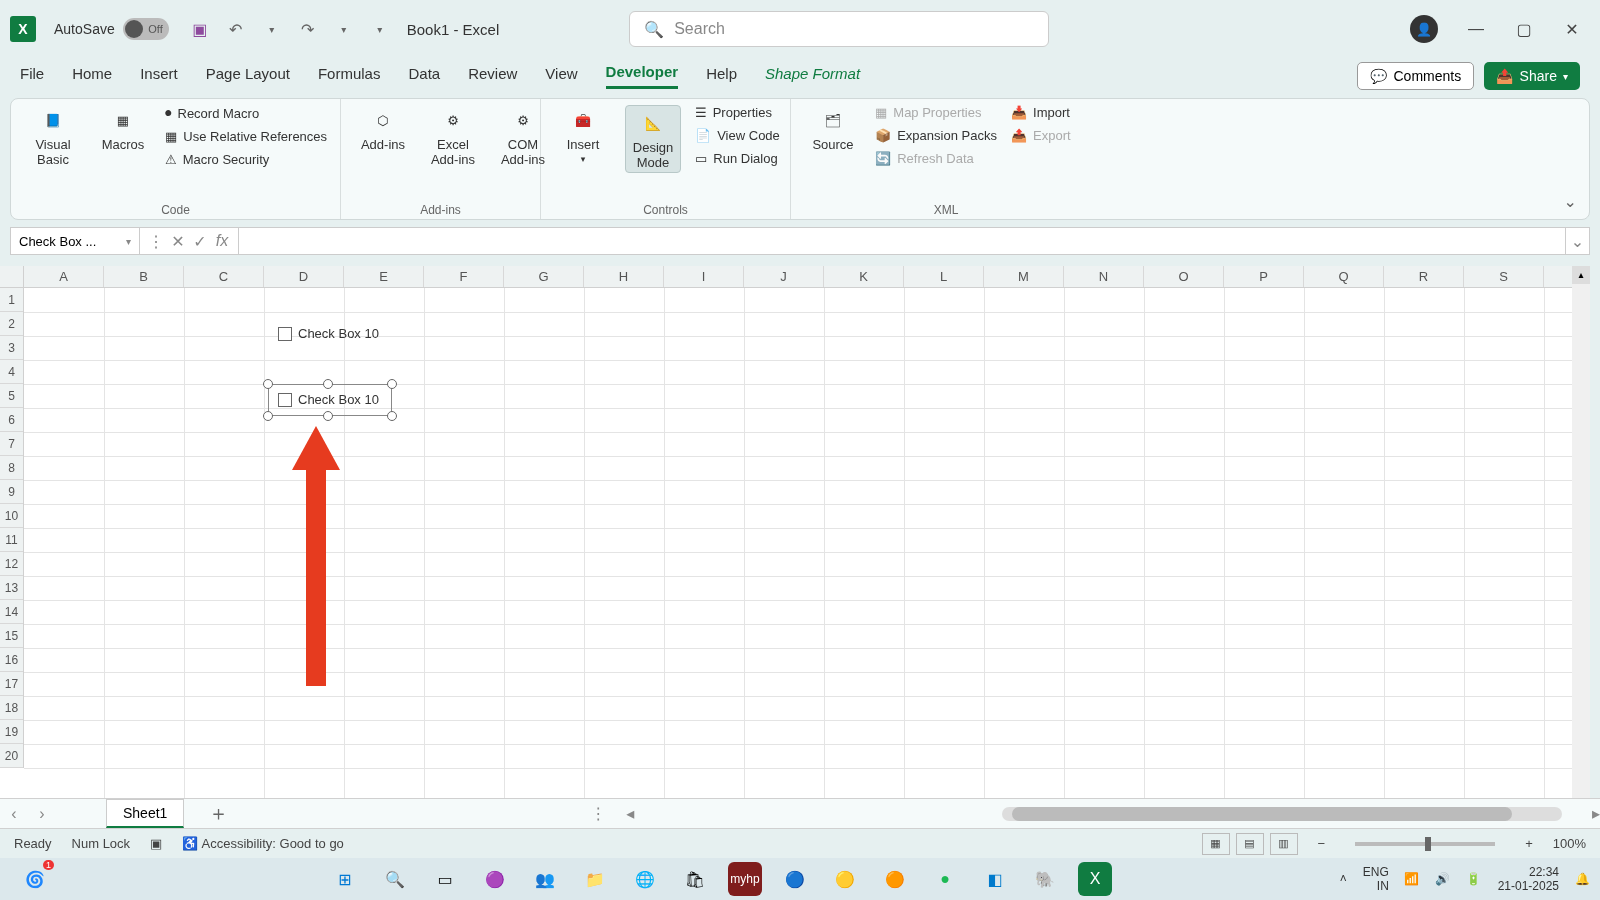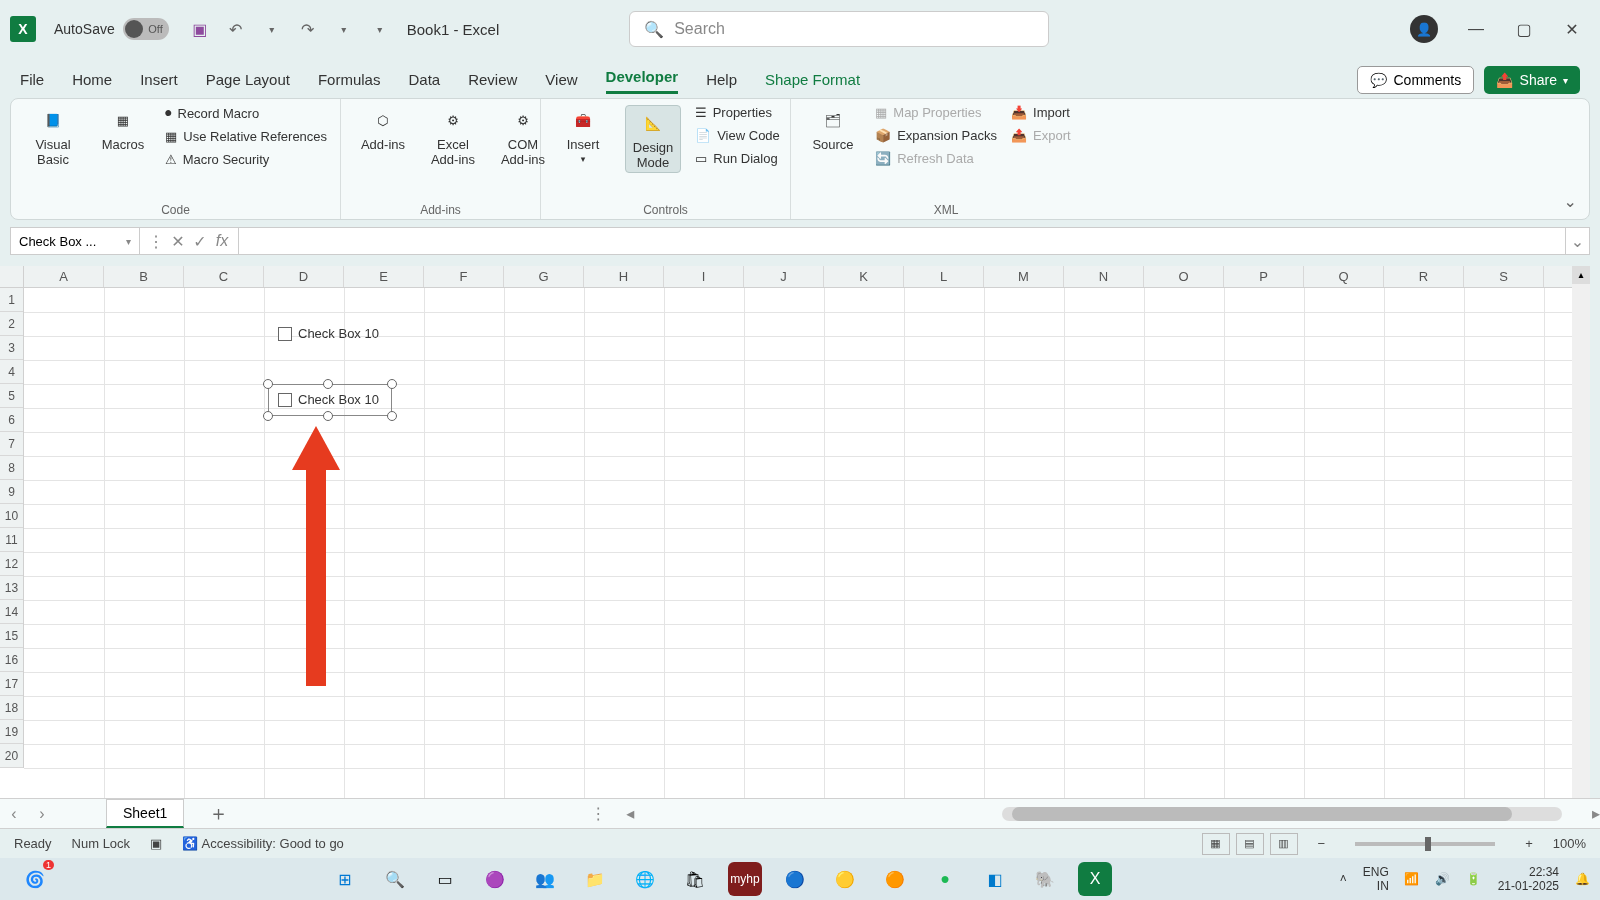--- a/index.html
+++ b/index.html
@@ -14,24 +14,24 @@
 .toggle-label{font-size:11px;color:#555;position:absolute;right:6px;}
 .qat { display:flex; gap:10px; margin-left:18px; align-items:center;}
 .qat-btn{width:26px;height:26px;display:flex;align-items:center;justify-content:center;color:#666;}
 .doc-title{margin-left:14px;font-size:15px;color:#333;}
 .search-box{margin-left:130px;width:420px;height:36px;background:#fff;border:1px solid #ccc;border-radius:6px;display:flex;align-items:center;padding:0 14px;color:#888;gap:10px;}
 .title-right{margin-left:auto;display:flex;align-items:center;gap:28px;padding-right:8px;}
 .avatar{width:28px;height:28px;border-radius:50%;background:#333;color:#fff;display:flex;align-items:center;justify-content:center;font-size:13px;}
 .winbtn{width:20px;height:20px;color:#444;display:flex;align-items:center;justify-content:center;}
 
 
-.ribbon-tabs{height:36px;display:flex;align-items:flex-end;padding:0 20px;background:#e6f0f0;gap:28px;font-size:15px;}
+.ribbon-tabs{height:36px;display:flex;align-items:center;padding:0 20px;background:#e6f0f0;gap:28px;font-size:15px;}
 .tab{color:#333;padding-bottom:6px;cursor:pointer;}
 .tab.active{color:#107c41;font-weight:600;border-bottom:3px solid #107c41;}
-.tab.green{color:#107c41;}
+.tab.green{color:#107c41;font-style:italic;}
 .tabs-right{margin-left:auto;display:flex;gap:10px;}
 .comments-btn{background:#fff;border:1px solid #999;border-radius:5px;padding:5px 12px;font-size:14px;display:flex;align-items:center;gap:6px;}
 .share-btn{background:#107c41;color:#fff;border-radius:5px;padding:5px 12px;font-size:14px;display:flex;align-items:center;gap:6px;}
 
 
 .ribbon-body{background:#f5fafa;border:1px solid #d0d8d8;border-radius:8px;margin:4px 10px 0 10px;height:122px;display:flex;position:relative;}
 .group{border-right:1px solid #d8dede;padding:6px 14px 2px 14px;display:flex;flex-direction:column;}
 .group-content{flex:1;display:flex;gap:14px;align-items:flex-start;}
 .group-label{text-align:center;font-size:12px;color:#666;padding-top:2px;}
 .big-btn{display:flex;flex-direction:column;align-items:center;gap:2px;font-size:13px;color:#333;min-width:56px;}

